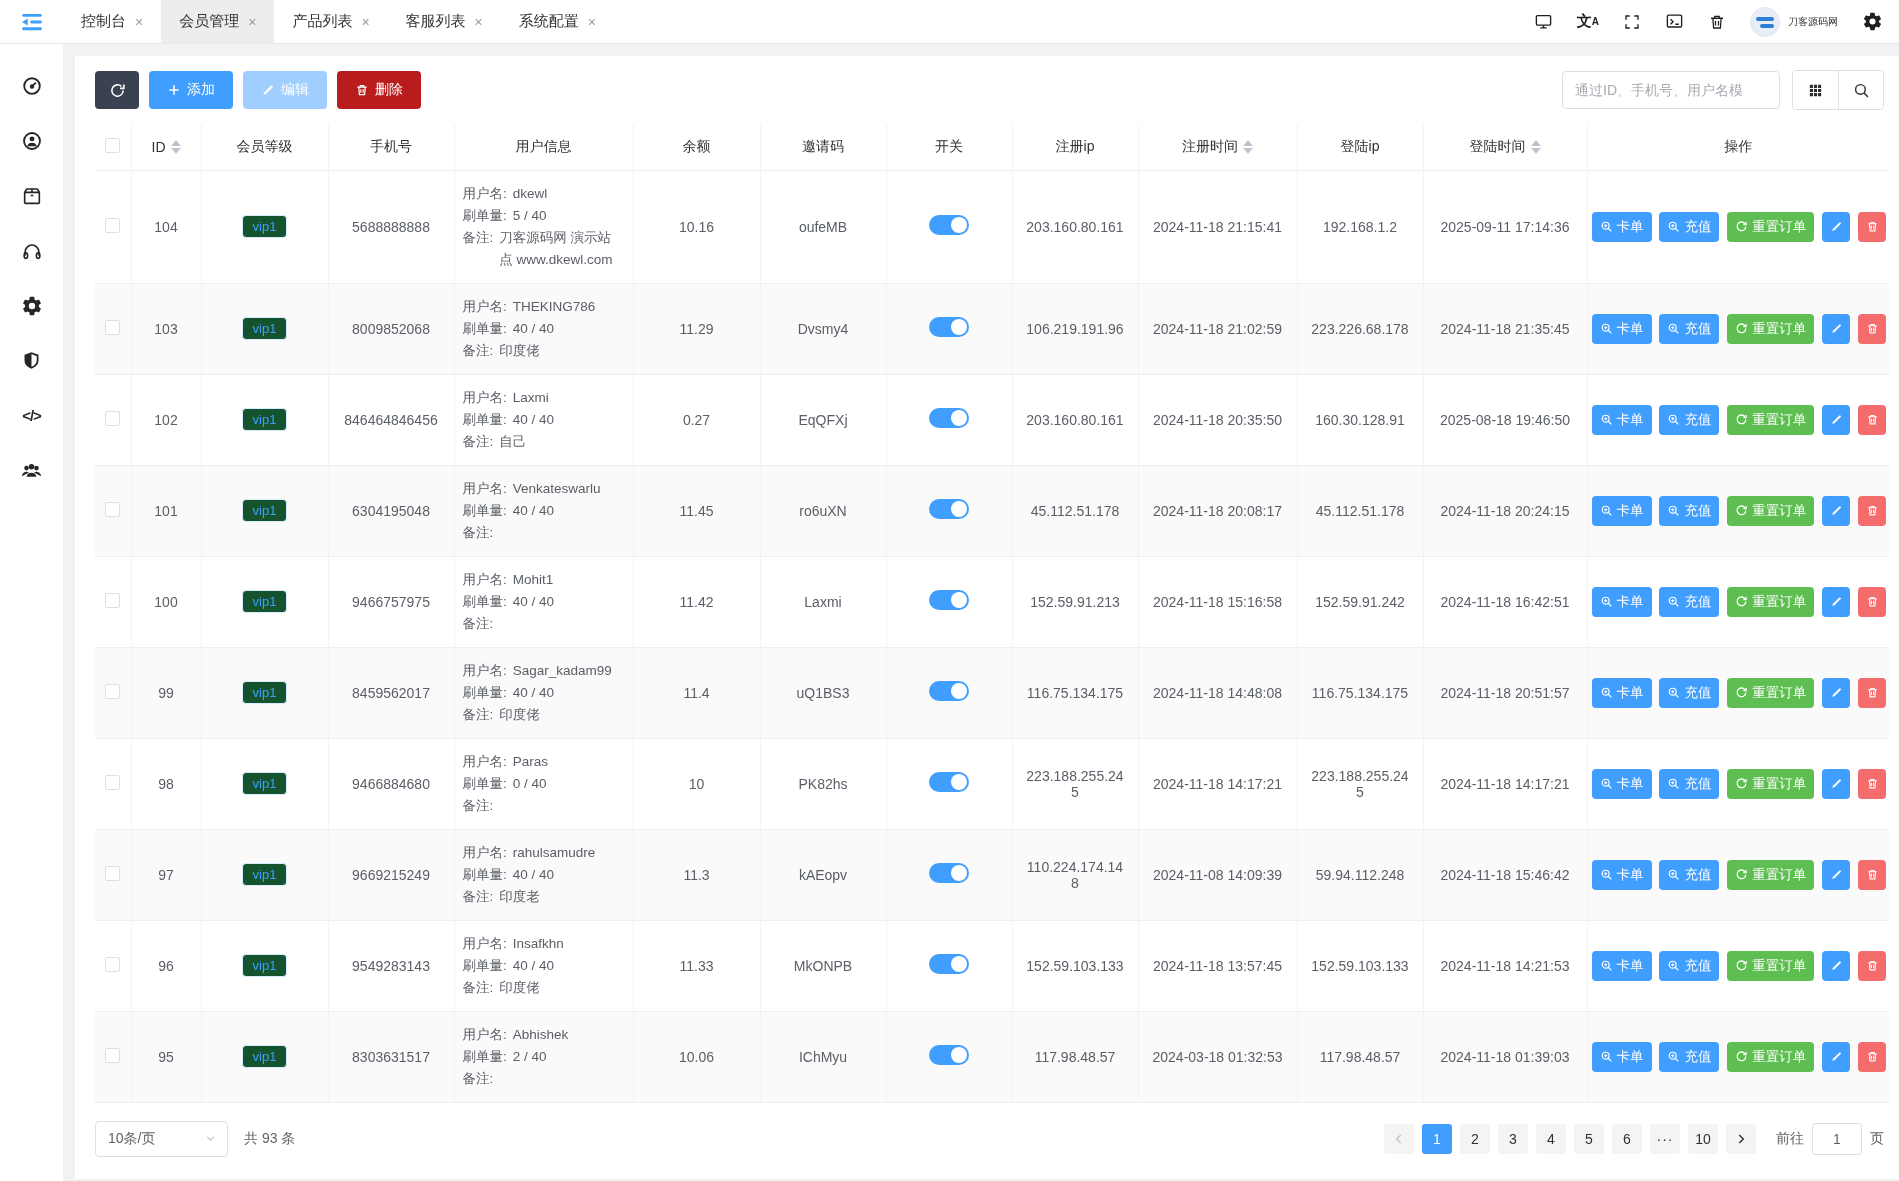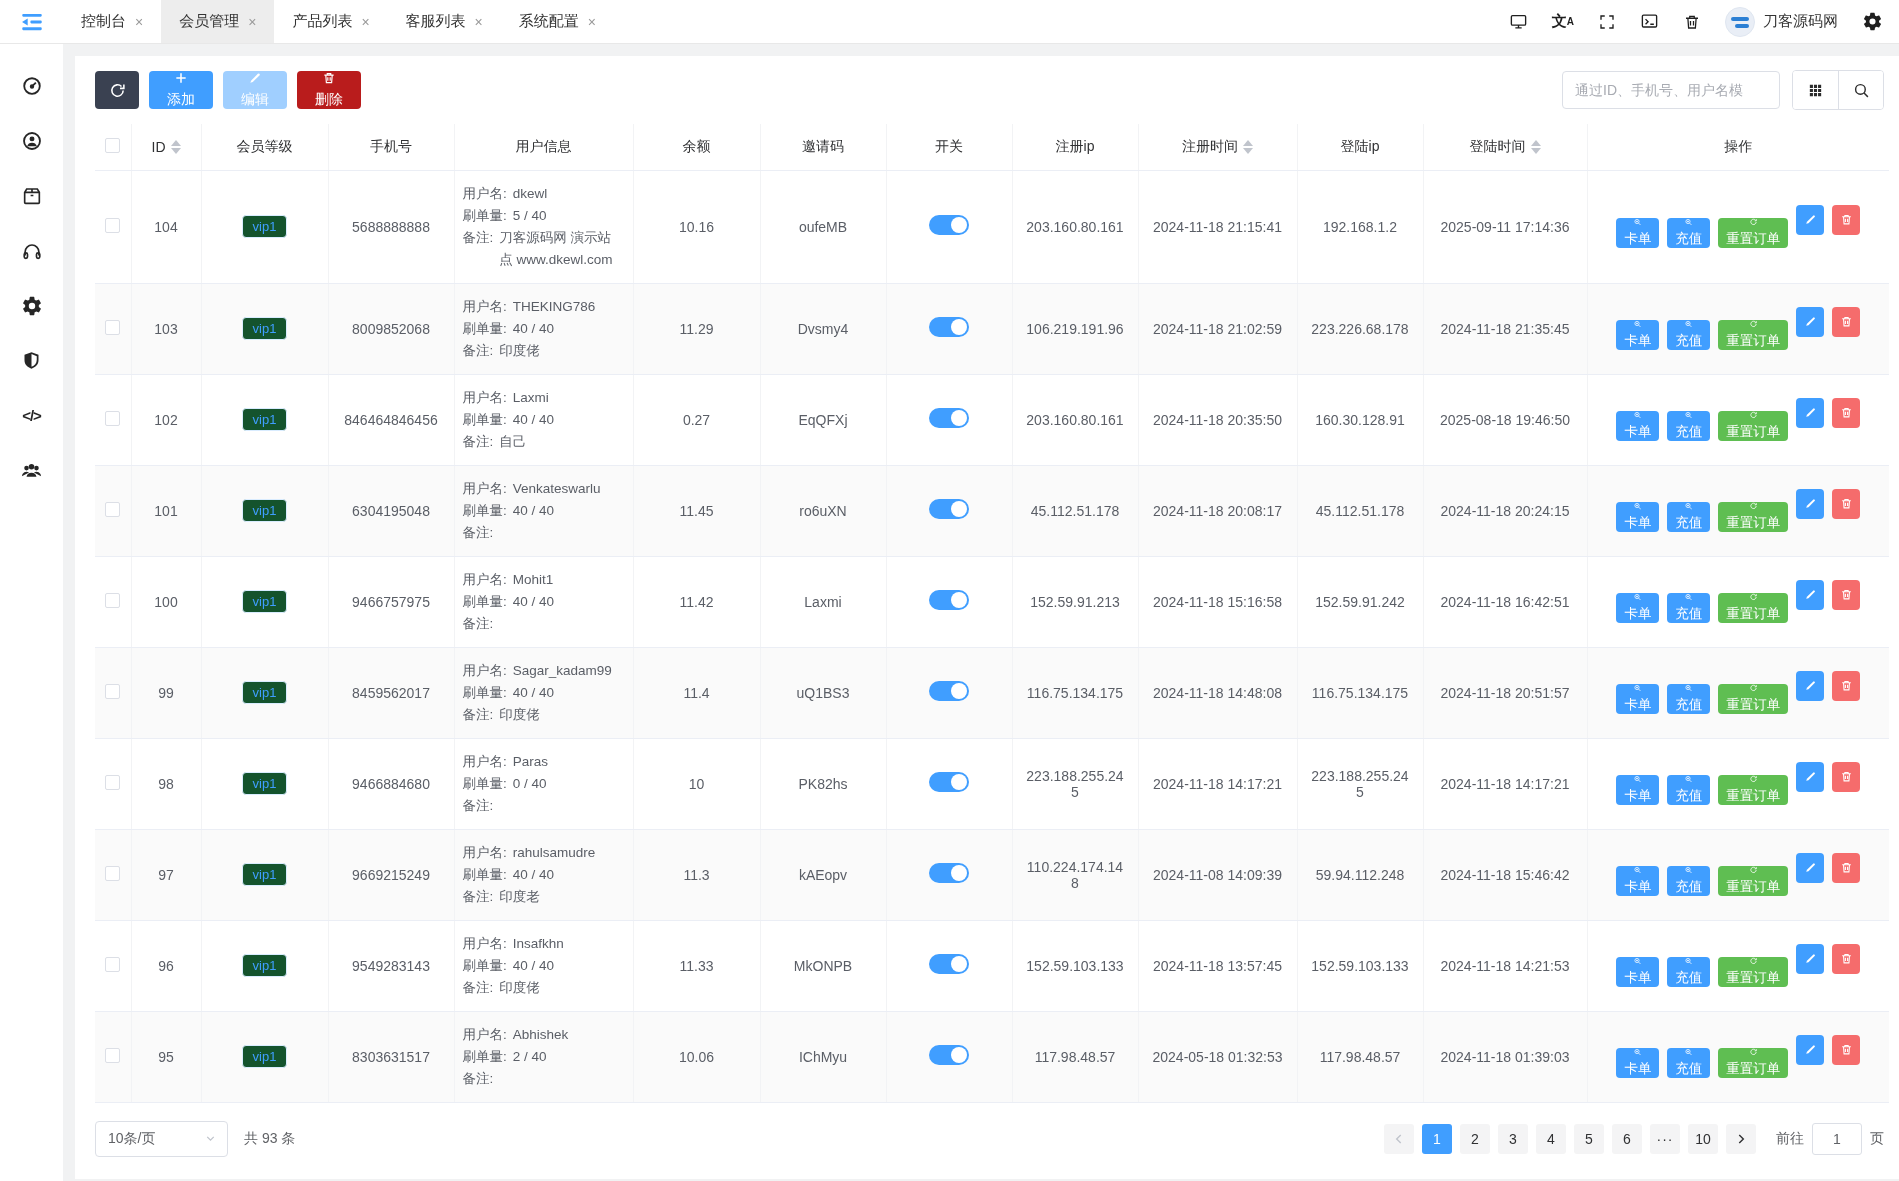--- a/index.html
+++ b/index.html
@@ -15,34 +15,34 @@
   .tab.active { background:#ededed; }
   .tab-close { margin-left:9px; color:#999; font-size:14px; line-height:1; }
   .topbar-right { margin-left:auto; display:flex; align-items:center; gap:24px; padding-right:16px; }
   .tb-icon { color:#1f1f1f; display:flex; align-items:center; cursor:pointer; }
   .i-translate { font-size:15px; font-weight:600; color:#1f1f1f; }
   .i-translate small { font-size:10px; }
   .brand { display:flex; align-items:center; gap:8px; cursor:pointer; }
   .avatar { width:30px; height:30px; border-radius:50%; background:#e9eef6; border:1px solid #dfe6f0; position:relative; overflow:hidden; }
   .avatar i { position:absolute; left:5px; right:5px; height:4px; background:#2b7fd4; border-radius:2px; }
   .avatar i:nth-child(1){ top:9px; } .avatar i:nth-child(2){ top:16px; left:9px; }
-  .brand-name { font-size:15px; color:#333; }
+  .brand-name { font-size:10px; color:#333; }
 
   
   .sidebar { position:absolute; left:0; top:44px; bottom:0; width:63px; background:#fff; display:flex; flex-direction:column; align-items:center; padding-top:14px; }
   .side-item { height:55px; width:100%; display:flex; align-items:center; justify-content:center; color:#262626; cursor:pointer; }
   .i-code { font-size:15px; font-weight:700; letter-spacing:-1px; }
 
   
   .main { position:absolute; left:63px; top:44px; right:0; bottom:0; overflow:hidden; }
   .panel { margin:12px 0 0 12px; background:#fff; padding:14px 15px 22px 20px; min-height:1080px; }
 
   
   .toolbar { display:flex; align-items:center; margin-bottom:14px; }
-  .btn { border:none; border-radius:4px; color:#fff; display:inline-flex; align-items:center; justify-content:center; gap:6px; cursor:pointer; font-family:inherit;flex-direction:column; }
+  .btn { border:none; border-radius:4px; color:#fff; display:inline-flex; align-items:center; justify-content:center; gap:6px; cursor:pointer; font-family:inherit; }
   .btn-lg { height:38px; font-size:14px; padding:0 18px; margin-right:10px; }
   .btn-refresh { width:44px; padding:0; background:#3a4151; }
   .btn-add { background:#409eff; }
   .btn-edit { background:#a0cfff; cursor:not-allowed; }
   .btn-del { background:#b91c1c; cursor:not-allowed; }
   .search-wrap { margin-left:auto; display:flex; align-items:center; }
   .search-input { width:218px; height:38px; border:1px solid #dcdfe6; border-radius:4px; padding:0 12px; font-size:14px; color:#606266; outline:none; font-family:inherit; }
   .search-input::placeholder { color:#a8abb2; }
   .icon-group { display:flex; margin-left:12px; border:1px solid #dcdfe6; border-radius:4px; overflow:hidden; }
   .icon-group button { width:45px; height:38px; background:#fff; border:none; display:flex; align-items:center; justify-content:center; color:#2b2b2b; cursor:pointer; }
@@ -932,21 +932,21 @@
               </div>
     <div class="uline">
                 <span class="ulab">备注:</span>
                 <span class="uval"></span>
               </div>
   </td>
   <td>10.06</td>
   <td>IChMyu</td>
   <td><span class="switch"></span></td>
   <td class="ip">117.98.48.57</td>
-  <td class="time">2024-05-18 01:32:53</td>
+  <td class="time">2024-03-18 01:32:53</td>
   <td class="ip">117.98.48.57</td>
   <td class="time">2024-11-18 01:39:03</td>
   <td class="ops">
     <button class="btn btn-xs b-blue">
       <svg width="13" height="13" viewBox="0 0 24 24" fill="none" stroke="#fff" stroke-width="2.2">
                   <circle cx="10.5" cy="10.5" r="6.3"></circle>
                   <path d="M15.2 15.2L21 21M10.5 7.8v5.4M7.8 10.5h5.4"></path>
                 </svg>
       <span>卡单</span>
     </button>

